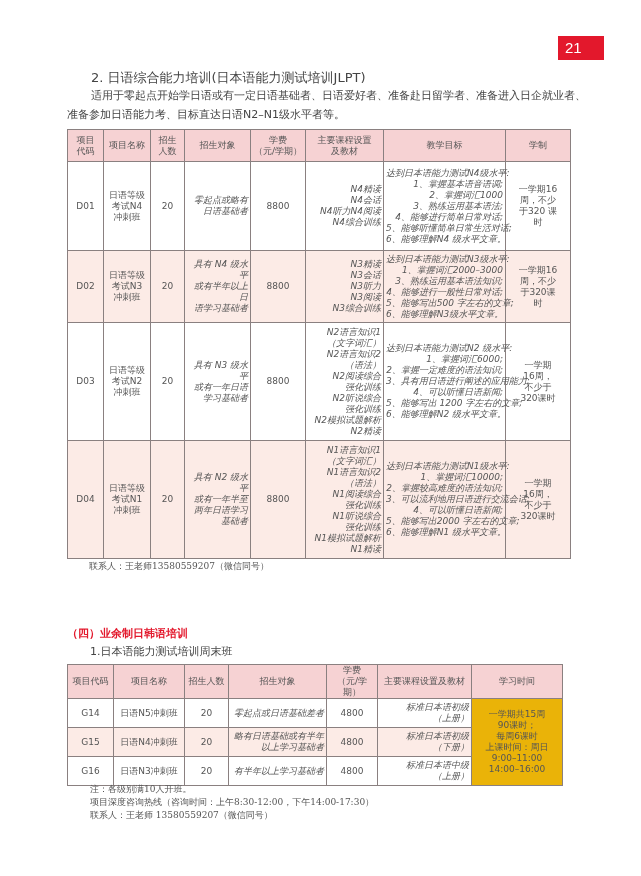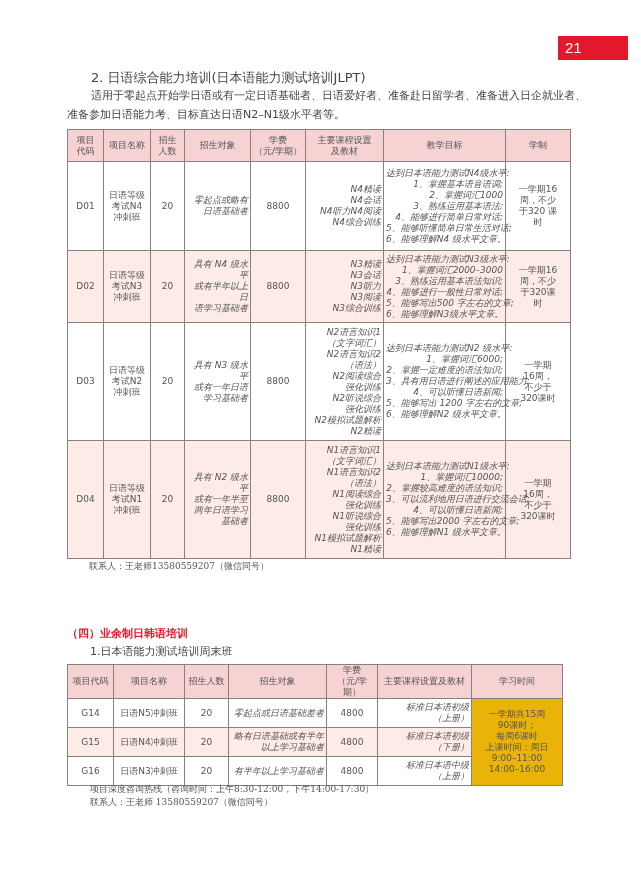--- a/index.html
+++ b/index.html
@@ -1,20 +1,20 @@
 <!DOCTYPE html>
 <html><head>
 <meta charset="utf-8">
 <style>
   * { box-sizing: border-box; margin: 0; padding: 0; }
   html, body { width: 641px; height: 876px; background: #ffffff; overflow: hidden; }
   body { position: relative; font-family: "DejaVu Sans", "Liberation Sans", sans-serif; color: #555; }
 
   .page-num {
-    position: absolute; left: 558px; top: 36px; width: 70px; height: 24px;
+    position: absolute; left: 558px; top: 36px; width: 46px; height: 24px;
     background: #e3182c; color: #fff; font-size: 15px; line-height: 24px;
     padding-left: 7px; font-family: "Liberation Sans", sans-serif;
   }
 
   .section-title {
     position: absolute; left: 91px; top: 69px; font-size: 13px; color: #444;
   }
   .intro {
     position: absolute; left: 67px; top: 86px; width: 520px;
     font-size: 11px; color: #444; line-height: 19px; text-indent: 24px;
@@ -387,15 +387,16 @@
         </td>
         <td class="left">
           <div>标准日本语中级</div>
           <div>（上册）</div>
         </td>
       </tr>
     </tbody>
 </table>
 
 <div class="note2">
+  <div>注：各级别满10人开班。</div>
   <div>项目深度咨询热线（咨询时间：上午8:30-12:00，下午14:00-17:30）</div>
   <div>联系人：王老师 13580559207（微信同号）</div>
 </div>
 
 </body></html>

